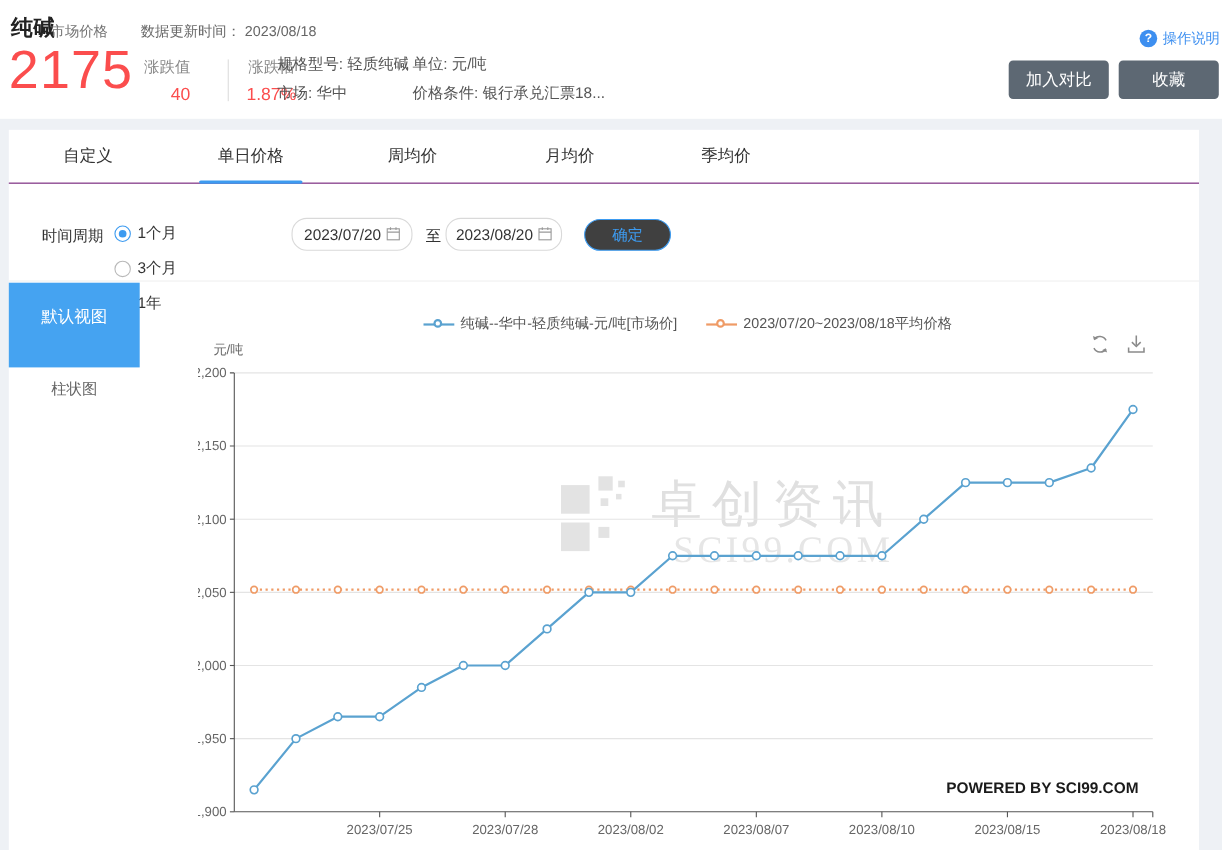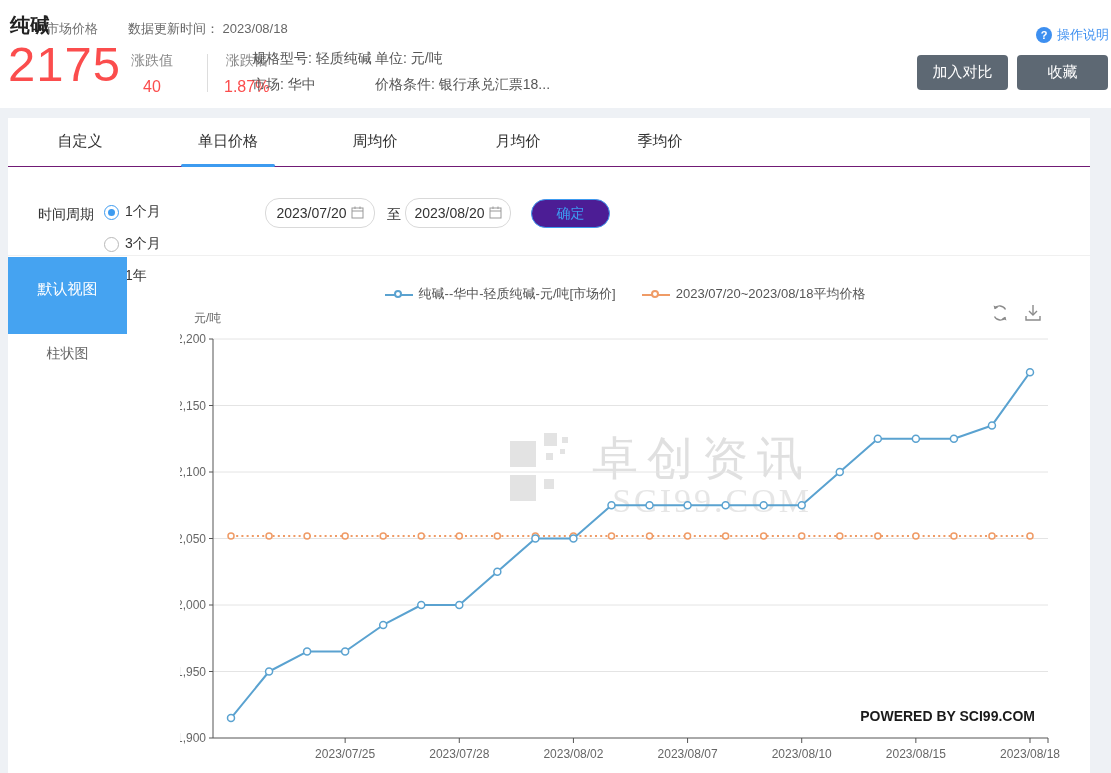--- a/index.html
+++ b/index.html
@@ -29,21 +29,21 @@
   .tab-underline { position:absolute; top:46px; height:3px; background:#3d9bf0; border-radius:2px; }
 
   .filter-label { position:absolute; left:30px; top:88px; font-size:14px; color:#333; }
   .radios { position:absolute; left:96px; top:85px; display:flex; align-items:flex-start; gap:14px;flex-direction:column; }
   .radio-item { display:flex; align-items:center; gap:6px; cursor:pointer; font-size:14px; color:#333; }
   .radio { width:15px; height:15px; border-radius:50%; border:1px solid #b9b9b9; background:#fff; position:relative; }
   .radio.checked { border-color:#3d9bf0; }
   .radio.checked::after { content:""; position:absolute; left:3px; top:3px; width:7px; height:7px; border-radius:50%; background:#3d9bf0; }
   .date-input { position:absolute; top:80px; height:30px; border:1px solid #d9d9d9; border-radius:14px; background:#fff; font-size:14px; color:#333; text-align:center; font-family:inherit; }
   .to-label { position:absolute; left:379px; top:88px; font-size:14px; color:#333; }
-  .confirm-btn { position:absolute; left:523px; top:81px; width:79px; height:29px; border:1px solid #3d9bf0; color:#3d9bf0; background:#4c1d95; border-radius:15px; font-size:14px; cursor:pointer; }
+  .confirm-btn { position:absolute; left:523px; top:81px; width:79px; height:29px; border:1px solid #3d9bf0; color:#3d9bf0; background:#404040; border-radius:15px; font-size:14px; cursor:pointer; }
   .cal-icon { display:inline-block; margin-left:4px; vertical-align:-1px; }
   .hdivider { position:absolute; left:0; top:137px; width:100%; height:1px; background:#f0f0f0; }
 
   
   .side-item { position:absolute; left:0; width:119px; text-align:center; cursor:pointer; }
   .side-item.active { top:139px; height:77px; background:#45a3f1; color:#fff; font-size:15px; line-height:63px; }
   .side-item.plain { top:220px; height:30px; color:#666; font-size:14px; line-height:30px; }
 
   
   .chart-wrap { position:absolute; left:152px; top:152px; width:930px; height:503px; }
@@ -71,21 +71,21 @@
   <div class="subtitle">市场价格</div>
   <div class="update-time">数据更新时间：  2023/08/18</div>
 
   <div class="help">
     <span class="help-icon">?</span>
     <span>操作说明</span>
   </div>
 
   <div class="price">2175</div>
 
-  <div class="chg-col" style="left:131px;">
+  <div class="chg-col" style="left:131px;text-align:right;">
     <div class="lbl">涨跌值</div>
     <div class="val">40</div>
   </div>
   <div class="vdivider"></div>
   <div class="chg-col" style="left:224px;">
     <div class="lbl">涨跌幅</div>
     <div class="val">1.87%</div>
   </div>
 
   <div class="meta-col" style="left:252px;">

